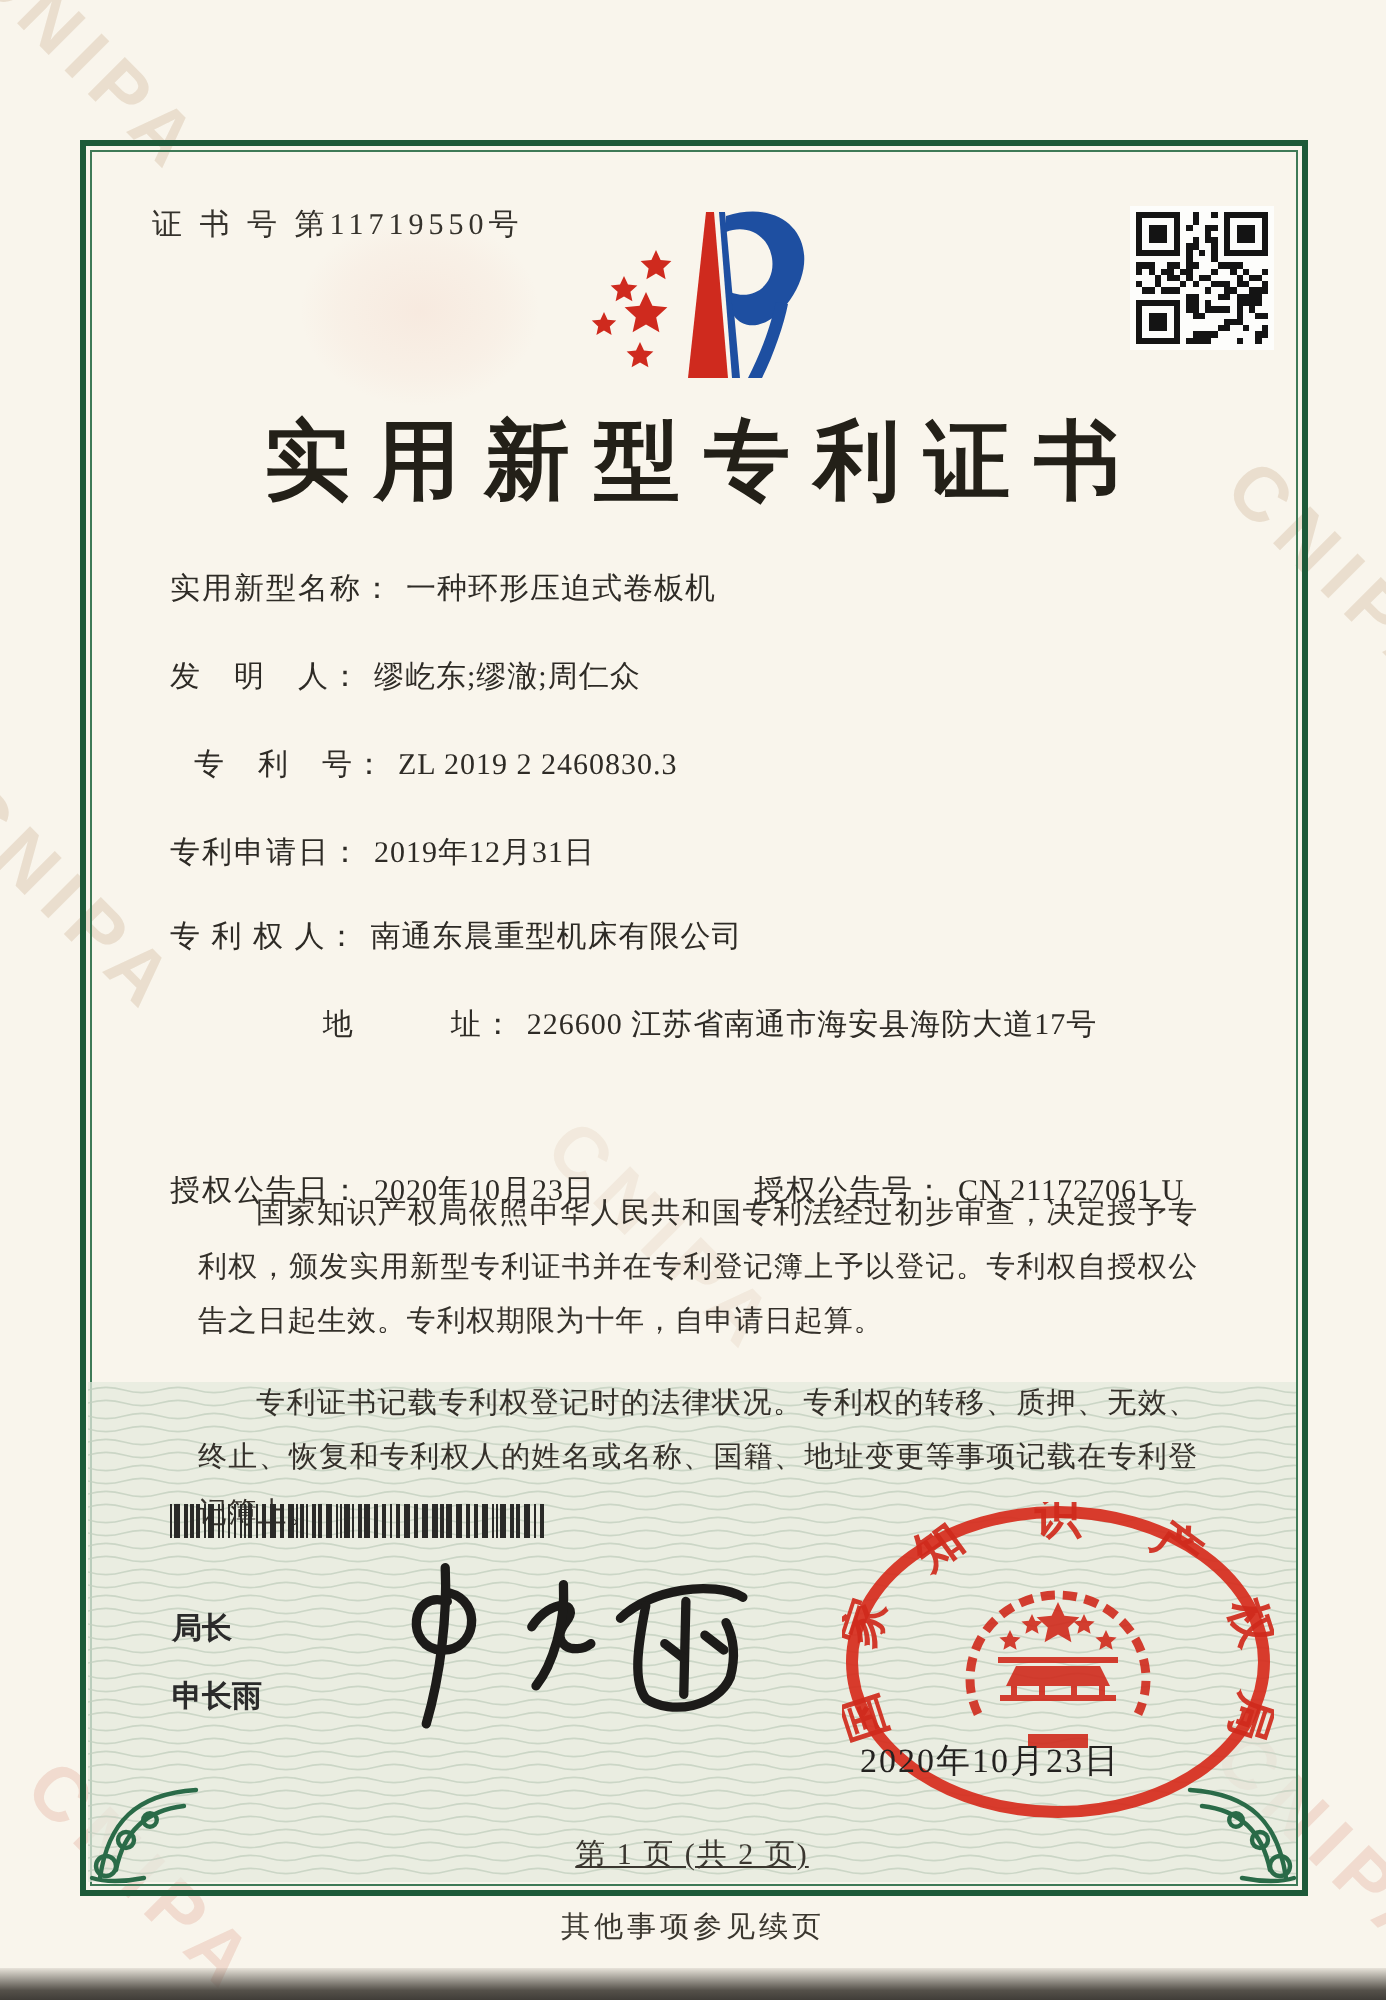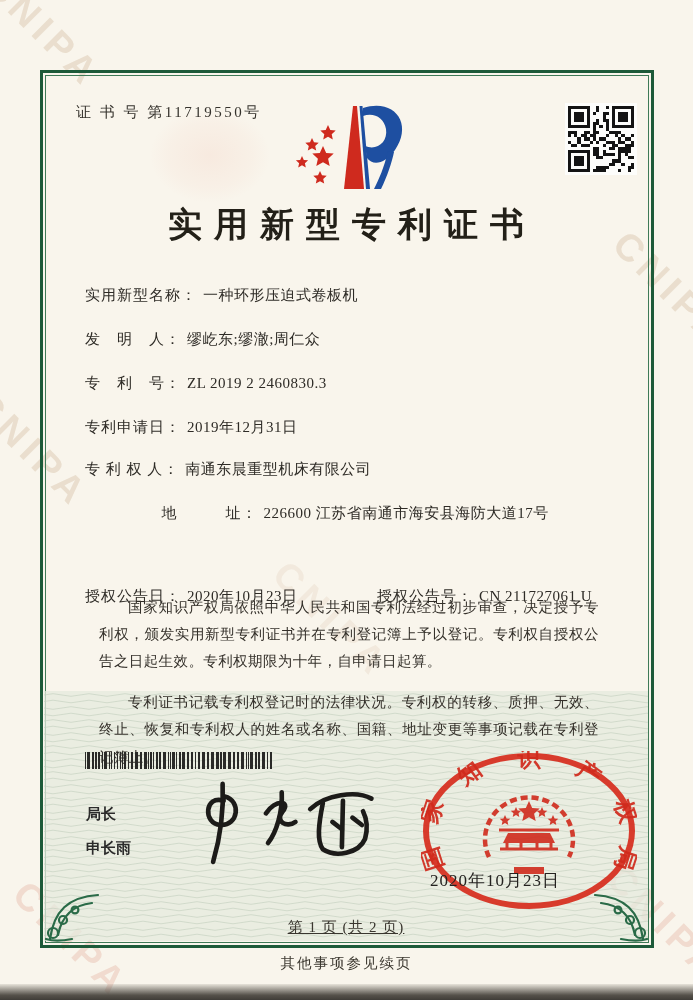--- a/index.html
+++ b/index.html
@@ -26,21 +26,21 @@
   .frame{position:absolute;left:40px;top:70px;width:608px;height:872px;border:3px solid #1d5a39;}
   .frame-inner{position:absolute;inset:2px;border:1px solid #3f7a57;}
   .guilloche{position:absolute;left:44px;top:691px;width:604px;height:250px;background:rgba(228,234,221,.75);}
   .guilloche svg{display:block;}
   
   .cert-no{position:absolute;left:76px;top:103px;font-size:15px;letter-spacing:2.5px;color:#35322c;}
   .logo{position:absolute;left:287px;top:96px;width:150px;height:99px;}
   .qr{position:absolute;left:565px;top:103px;width:72px;height:72px;background:#fdfdfb;padding:3px;box-sizing:border-box;}
   .title{
     position:absolute;left:44px;top:202px;width:604px;text-align:center;
-    font-size:34px;font-weight:bold;letter-spacing:12px;text-indent:12px;color:#232018;
+    font-size:43px;font-weight:bold;letter-spacing:12px;text-indent:12px;color:#232018;
   }
   
   .field{position:absolute;left:85px;width:540px;font-size:15px;line-height:22px;white-space:nowrap;}
   .field .lbl{white-space:pre;letter-spacing:1px;}
   .field .val{margin-left:6px;letter-spacing:.5px;}
   .grant-no{position:absolute;left:292px;top:0;white-space:nowrap;}
   
   .body-text{
     position:absolute;left:85px;top:580px;width:528px;
     font-size:14.5px;line-height:1.87;text-align:justify;color:#34302a;letter-spacing:.4px;
@@ -358,21 +358,21 @@
   </div>
 
   <div class="title">实用新型专利证书</div>
 
   <div class="field" style="top:284px;">
     <span class="lbl">实用新型名称：</span><span class="val">一种环形压迫式卷板机</span>
   </div>
   <div class="field" style="top:328px;font-family:Liberation Serif, serif;">
     <span class="lbl">发　明　人：</span><span class="val">缪屹东;缪澈;周仁众</span>
   </div>
-  <div class="field" style="top:372px;">
+  <div class="field" style="top:372px;margin-left:12px;">
     <span class="lbl">专　利　号：</span><span class="val">ZL 2019 2 2460830.3</span>
   </div>
   <div class="field" style="top:416px;">
     <span class="lbl">专利申请日：</span><span class="val">2019年12月31日</span>
   </div>
   <div class="field" style="top:458px;">
     <span class="lbl">专 利 权 人：</span><span class="val">南通东晨重型机床有限公司</span>
   </div>
   <div class="field" style="top:502px;text-align:center;">
     <span class="lbl">地　　　址：</span><span class="val">226600 江苏省南通市海安县海防大道17号</span>

